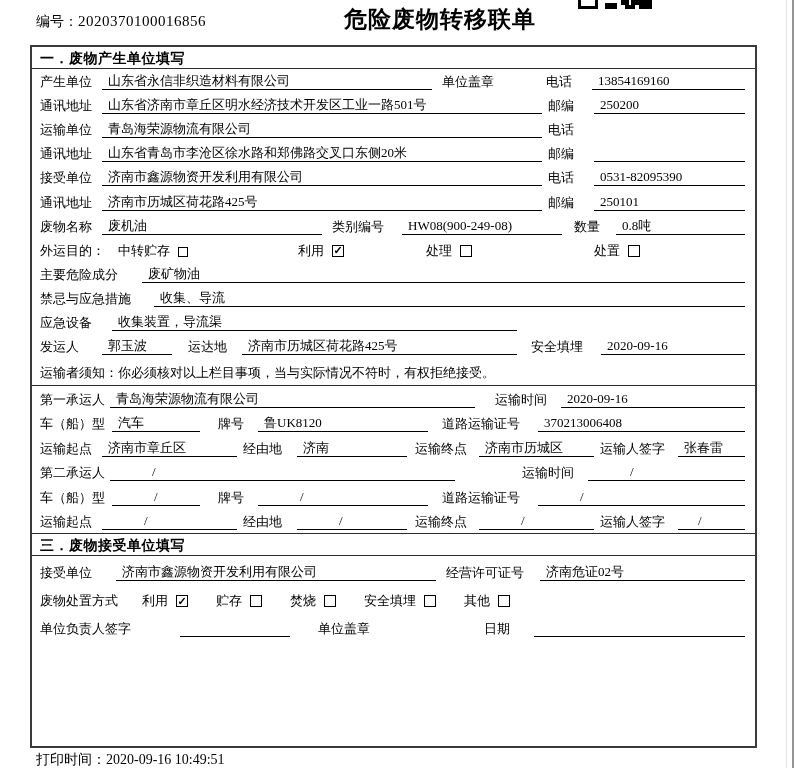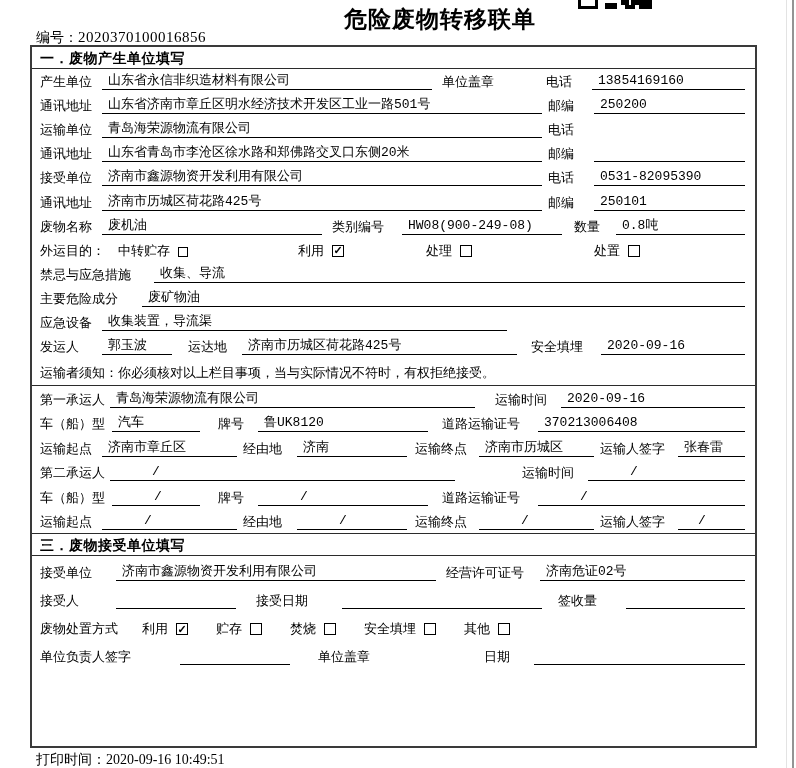--- a/index.html
+++ b/index.html
@@ -1,40 +1,40 @@
 <!DOCTYPE html>
 <html><head>
 <meta charset="utf-8">
 <style>
   html,body{margin:0;padding:0;}
   body{
     width:796px;height:768px;background:#ffffff;position:relative;overflow:hidden;
     font-family:"Liberation Serif","DejaVu Serif",serif;color:#000;
   }
-  .hdr-serial{position:absolute;left:36px;top:29px;font-size:14px;white-space:nowrap;}
+  .hdr-serial{position:absolute;left:36px;top:13px;font-size:14px;white-space:nowrap;}
   .hdr-serial .num{font-size:15px;letter-spacing:.5px;}
   .hdr-title{position:absolute;left:310px;top:4px;width:260px;text-align:center;
     font-size:23px;font-weight:700;letter-spacing:1px;white-space:nowrap;}
   .qr{position:absolute;left:578px;top:0;}
   .page-edge{position:absolute;top:0;width:2px;height:768px;background:#949494;}
   .page-edge2{position:absolute;top:0;width:1px;height:768px;background:#e3e3e3;}
 
   .sheet{position:absolute;left:30px;top:45px;width:727px;height:703px;
     border:2px solid #3a3a3a;box-sizing:border-box;background:#fff;}
   .sect{box-sizing:border-box;height:22px;border-bottom:1px solid #2b2b2b;
     font-size:14px;font-weight:700;padding:3px 8px 0;letter-spacing:.5px;}
   .sect.bt{border-top:1px solid #2b2b2b;height:23px;}
   .notice{box-sizing:border-box;height:28px;border-bottom:1px solid #2b2b2b;
     font-size:13px;padding:6px 8px 0;}
   .row{display:flex;align-items:flex-end;box-sizing:border-box;
     padding:0 10px 3px 8px;font-size:13px;}
   .row span{line-height:17px;}
   .lb{white-space:nowrap;flex:0 0 auto;}
   .u{border-bottom:1px solid #000;white-space:nowrap;padding:0 2px 0 6px;
-    box-sizing:border-box;min-height:17px;overflow:hidden;flex:0 0 auto;font-family:Liberation Mono, monospace;}
+    box-sizing:border-box;min-height:17px;overflow:hidden;flex:0 0 auto;}
   .fx{flex:1 1 auto;}
   .slash{padding-left:42px;}
   .cbi{display:flex;align-items:flex-end;flex:0 0 auto;}
   .cb{width:12px;height:12px;border:1px solid #000;display:inline-flex;
     align-items:center;justify-content:center;font-size:11px;font-weight:700;
     margin:0 0 2px 8px;line-height:1;box-sizing:border-box;flex:0 0 auto;}
   .cb.sm{width:10px;height:10px;}
   .footer{position:absolute;left:36px;top:751px;font-size:14px;white-space:nowrap;}
 </style>
 </head>
@@ -129,32 +129,32 @@
       <span class="lb">处理</span>
       <span class="cb"></span>
     </span>
     <span class="cbi" style="margin-left:122px">
       <span class="lb">处置</span>
       <span class="cb"></span>
     </span>
   </div>
 
   <div class="row" style="height:24.1px">
+    <span class="lb" style="width:92px">主要危险成分</span>
+    <span class="u fx" style="margin-left:10px">废矿物油</span>
+  </div>
+
+  <div class="row" style="height:24.1px">
     <span class="lb" style="width:106px">禁忌与应急措施</span>
     <span class="u fx" style="margin-left:8px">收集、导流</span>
   </div>
 
   <div class="row" style="height:24.1px">
-    <span class="lb" style="width:92px">主要危险成分</span>
-    <span class="u fx" style="margin-left:10px">废矿物油</span>
-  </div>
-
-  <div class="row" style="height:24.1px">
     <span class="lb" style="width:62px">应急设备</span>
-    <span class="u" style="width:405px;margin-left:0">收集装置，导流渠</span>
+    <span class="u" style="width:405px;margin-left:10px">收集装置，导流渠</span>
   </div>
 
   <div class="row" style="height:24.1px">
     <span class="lb" style="width:62px">发运人</span>
     <span class="u" style="width:70px">郭玉波</span>
     <span class="lb" style="width:44px;margin-left:16px">运达地</span>
     <span class="u" style="width:275px;margin-left:10px">济南市历城区荷花路425号</span>
     <span class="lb" style="width:60px;margin-left:14px">安全填埋</span>
     <span class="u fx" style="margin-left:10px">2020-09-16</span>
   </div>
@@ -217,28 +217,20 @@
 
   <div class="sect bt">三．废物接受单位填写</div>
 
   <div class="row" style="height:28px">
     <span class="lb" style="width:62px">接受单位</span>
     <span class="u" style="width:320px;margin-left:14px">济南市鑫源物资开发利用有限公司</span>
     <span class="lb" style="width:86px;margin-left:10px">经营许可证号</span>
     <span class="u fx" style="margin-left:8px">济南危证02号</span>
   </div>
 
-  <div class="row" style="height:28px">
-    <span class="lb" style="width:48px">接受人</span>
-    <span class="u" style="width:120px;margin-left:28px"></span>
-    <span class="lb" style="width:56px;margin-left:20px">接受日期</span>
-    <span class="u" style="width:200px;margin-left:30px"></span>
-    <span class="lb" style="width:44px;margin-left:16px">签收量</span>
-    <span class="u fx" style="margin-left:24px"></span>
-  </div>
 
   <div class="row" style="height:28px">
     <span class="lb" style="width:78px">废物处置方式</span>
     <span class="cbi" style="margin-left:24px">
       <span class="lb">利用</span>
       <span class="cb">✓</span>
     </span>
     <span class="cbi" style="margin-left:28px">
       <span class="lb">贮存</span>
       <span class="cb"></span>

